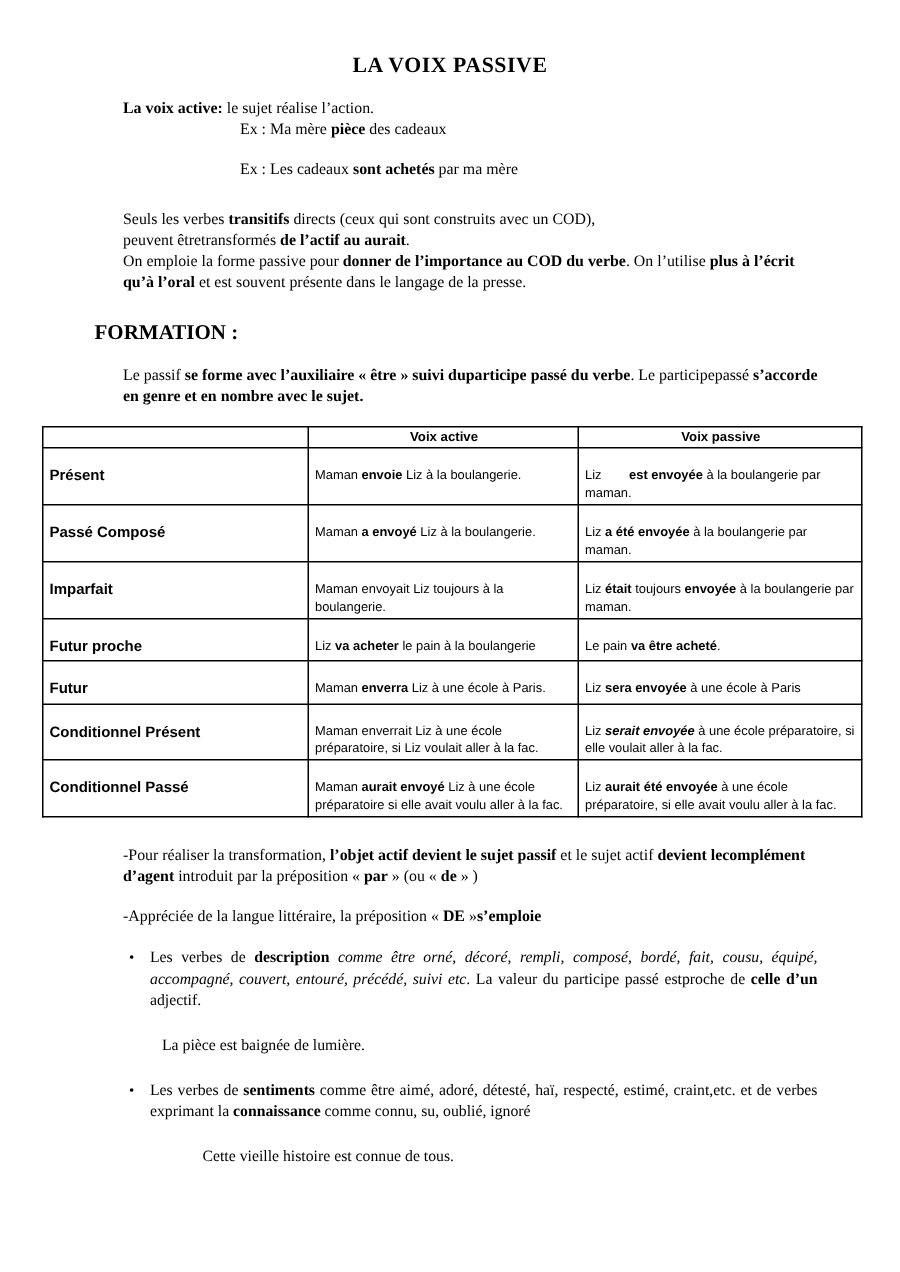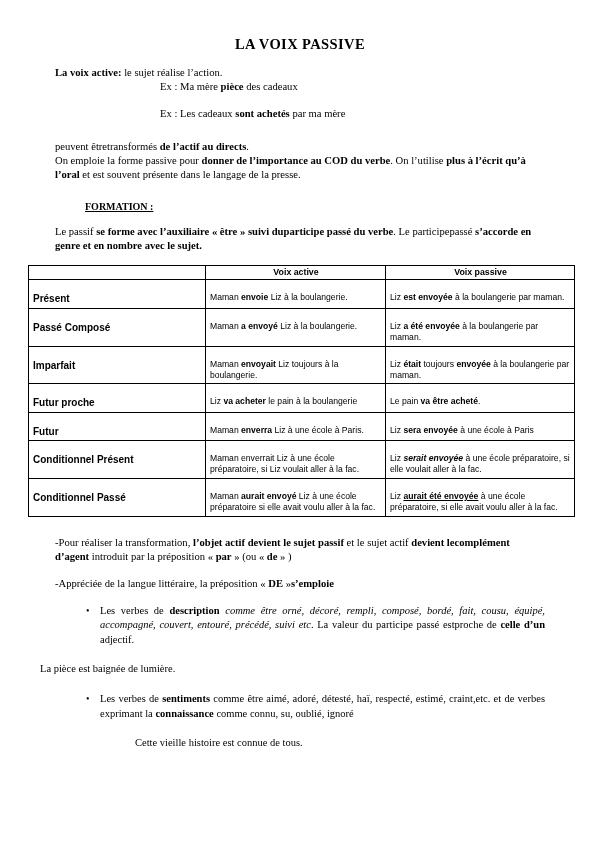--- a/index.html
+++ b/index.html
@@ -27,39 +27,38 @@
     text-align: center;
     font-weight: bold;
     font-size: 14.5px;
     letter-spacing: 0.4px;
     margin: 0;
     padding-top: 36px;
   }
 
   
   .block {
-    padding-left: 55px;
+    padding-left: 82px;
     padding-right: 55px;
     font-size: 10.6px;
     line-height: 1.32;
   }
   .indent-ex {
     padding-left: 160px;
   }
   b, strong { font-weight: bold; }
 
   .gap-sm { height: 8px; }
   .gap-md { height: 13px; }
   .gap-lg { height: 19px; }
 
   .section-head {
-    padding-left: 85px;
-    font-size: 10px;
-    font-weight: bold;
-    text-decoration: underline;
+    padding-left: 63px;
+    font-size: 14px;
+    font-weight: bold;
   }
 
   
   .banner-wrap {
     padding-left: 85px;
     padding-right: 80px;
   }
   .banner {
     border: 1px solid #000;
     text-align: center;
@@ -119,21 +118,21 @@
     line-height: 1.38;
     text-align: justify;
   }
   ul.rules > li .bullet {
     position: absolute;
     left: 86px;
     top: 0;
     font-size: 10px;
   }
   .example-line {
-    padding-left: 40px;
+    padding-left: 108px;
     font-size: 10.5px;
   }
   .example-line.deep {
     padding-left: 135px;
   }
 </style>
 </head>
 <body>
 
 <div class="page">
@@ -152,21 +151,24 @@
   <div class="gap-md"></div>
 
   <div class="block indent-ex">
     <span>Ex : Les cadeaux </span><b>sont achetés</b><span> par ma mère</span>
   </div>
 
   <div class="gap-lg"></div>
 
   <div class="block">
     <div>
-      <span>peuvent êtretransformés </span><b>de l’actif au directs</b><span>.</span>
+      <span>Seuls les verbes </span><b>transitifs</b><span> directs (ceux qui sont construits avec un COD),</span>
+    </div>
+    <div>
+      <span>peuvent êtretransformés </span><b>de l’actif au aurait</b><span>.</span>
     </div>
     <div>
       <span>On emploie la forme passive pour </span><b>donner de l’importance au COD du verbe</b><span>. On l’utilise </span><b>plus à l’écrit qu’à l’oral</b><span> et est souvent présente dans le langage de la presse.</span>
     </div>
   </div>
 
   <div class="gap-lg"></div>
 
   <div class="section-head">FORMATION :</div>
 
@@ -190,51 +192,51 @@
         <tr>
           <th></th>
           <th>Voix active</th>
           <th>Voix passive</th>
         </tr>
       </thead>
       <tbody id="conj-body">
           <tr>
             <td class="tense">Présent</td>
             <td><span>Maman </span><span style="font-weight: bold;">envoie</span><span> Liz à la boulangerie.</span></td>
-            <td><span>Liz </span><span style="font-weight: bold;">est envoyée</span><span> à la boulangerie par maman.</span></td>
+            <td><span>Liz </span><span style="font-weight: bold; margin-left: 16px;">est envoyée</span><span> à la boulangerie par maman.</span></td>
           </tr>
           <tr>
             <td class="tense">Passé Composé</td>
             <td><span>Maman </span><span style="font-weight: bold;">a envoyé</span><span> Liz à la boulangerie.</span></td>
             <td><span>Liz </span><span style="font-weight: bold;">a été envoyée</span><span> à la boulangerie par maman.</span></td>
           </tr>
           <tr>
             <td class="tense">Imparfait</td>
-            <td><span>Maman </span><span style="font-weight: bold;">envoyait</span><span> Liz toujours à la boulangerie.</span></td>
+            <td><span>Maman </span><span style="font-weight: normal;">envoyait</span><span> Liz toujours à la boulangerie.</span></td>
             <td><span>Liz </span><span style="font-weight: bold;">était</span><span> toujours </span><span style="font-weight: bold;">envoyée</span><span> à la boulangerie par maman.</span></td>
           </tr>
           <tr>
             <td class="tense">Futur proche</td>
             <td><span>Liz </span><span style="font-weight: bold;">va acheter</span><span> le pain à la boulangerie</span></td>
             <td><span>Le pain </span><span style="font-weight: bold;">va être acheté</span><span>.</span></td>
           </tr>
           <tr>
             <td class="tense">Futur</td>
             <td><span>Maman </span><span style="font-weight: bold;">enverra</span><span> Liz à une école à Paris.</span></td>
             <td><span>Liz </span><span style="font-weight: bold;">sera envoyée</span><span> à une école à Paris</span></td>
           </tr>
           <tr>
             <td class="tense">Conditionnel Présent</td>
             <td><span>Maman </span><span style="font-weight: normal;">enverrait</span><span> Liz à une école préparatoire, si Liz voulait aller à la fac.</span></td>
             <td><span>Liz </span><span style="font-weight: bold; font-style: italic;">serait envoyée</span><span> à une école préparatoire, si elle voulait aller à la fac.</span></td>
           </tr>
           <tr>
             <td class="tense">Conditionnel Passé</td>
             <td><span>Maman </span><span style="font-weight: bold;">aurait envoyé</span><span> Liz à une école préparatoire si elle avait voulu aller à la fac.</span></td>
-            <td><span>Liz </span><span style="font-weight: bold; text-decoration: underline;">aurait été envoyée</span><span> à une école préparatoire, si elle avait voulu aller à la fac.</span></td>
+            <td><span>Liz </span><span style="font-weight: bold;">aurait été envoyée</span><span> à une école préparatoire, si elle avait voulu aller à la fac.</span></td>
           </tr>
         </tbody>
     </table>
   </div>
 
   <div class="gap-lg"></div>
 
   <div class="block">
     <span>-Pour réaliser la transformation, </span><b>l’objet actif devient le sujet passif</b><span> et le sujet actif </span><b>devient lecomplément d’agent</b><span> introduit par la préposition « </span><b>par</b><span> » (ou « </span><b>de</b><span> » )</span>
   </div>

